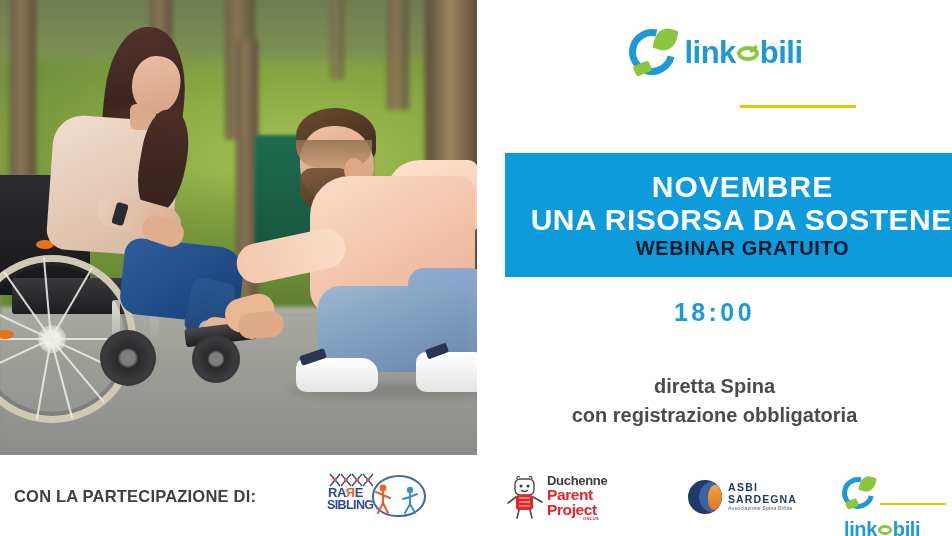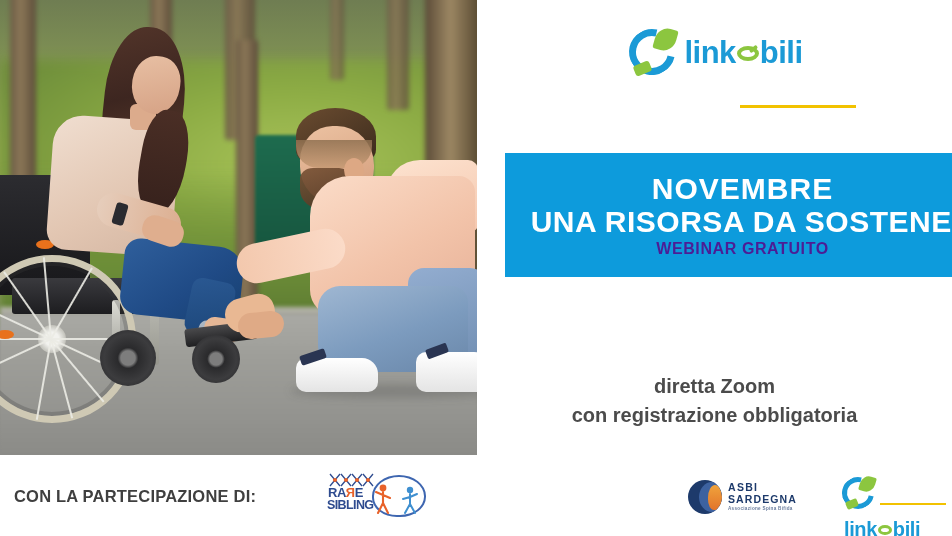--- a/index.html
+++ b/index.html
@@ -136,21 +136,21 @@
   .presenta { position:absolute; left:0; right:0; top:100px; text-align:center;
               font-size:24px; font-weight:700; color:#4b4b4b; letter-spacing:3.5px; }
 
   
   .banner { position:absolute; left:28px; top:153px; right:-477px; width:475px; height:124px;
             background:#0d9bdc; display:flex; flex-direction:column; justify-content:center; align-items:center;
             overflow:hidden; }
   .banner .l1b { font-size:30px; font-weight:700; color:#fff; letter-spacing:1px; line-height:1.1; white-space:nowrap; }
   .banner .l2b { font-size:30px; font-weight:700; color:#fff; letter-spacing:.5px; line-height:1.15;
                  white-space:nowrap; margin-left:40px; }
-  .banner .l3b { font-size:16px; font-weight:700; color:#4c1d95; letter-spacing:.6px; margin-top:0; white-space:nowrap; }
+  .banner .l3b { font-size:20px; font-weight:700; color:#0f172a; letter-spacing:.6px; margin-top:0; white-space:nowrap; }
 
   .dateline { position:absolute; left:0; right:0; top:296px; text-align:center;
               font-size:25px; font-weight:700; color:#1b9ad6; letter-spacing:3.4px; line-height:1.35; }
   .dateline .t { display:block; }
 
   .zoomline { position:absolute; left:0; right:0; top:372px; text-align:center;
               font-size:20px; font-weight:700; color:#4b4b4b; line-height:1.45; }
 
   
   .footer { position:absolute; left:0; top:455px; width:952px; height:81px; background:#fff;
@@ -302,24 +302,25 @@
     </div>
 
 
     <div class="banner">
       <div class="l1b">NOVEMBRE</div>
       <div class="l2b">UNA RISORSA DA SOSTENERE</div>
       <div class="l3b">WEBINAR GRATUITO</div>
     </div>
 
     <div class="dateline">
+      <span class="t">18:00</span>
     </div>
 
     <div class="zoomline">
-      <div>diretta Zoom</div>
+      <div>diretta Spina</div>
       <div>con registrazione obbligatoria</div>
     </div>
   </div>
 
   <div class="footer">
     <div class="foot-label">CON LA PARTECIPAZIONE DI:</div>
 
     <div class="f-logo rs">
       <svg class="dna" viewBox="0 0 46 14">
         <path d="M1 1 Q6 7 11 13 M11 1 Q6 7 1 13 M12 1 Q17 7 22 13 M22 1 Q17 7 12 13 M23 1 Q28 7 33 13 M33 1 Q28 7 23 13 M34 1 Q39 7 44 13 M44 1 Q39 7 34 13" stroke="#2e4b8f" stroke-width="1.3" fill="none"></path>
@@ -334,20 +335,37 @@
         <path d="M8 8 L8 19 M8 11 L1 8 M8 11 L15 14 M8 19 L3 29 M8 19 L13 29" stroke="#e8622a" stroke-width="2.1" fill="none" stroke-linecap="round"></path>
       </svg>
       <svg class="fig-b" viewBox="0 0 16 28">
         <circle cx="8" cy="4" r="3.2" fill="#3e8fd0"></circle>
         <path d="M8 8 L8 18 M8 11 L1 13 M8 11 L15 8 M8 18 L3 27 M8 18 L13 27" stroke="#3e8fd0" stroke-width="2" fill="none" stroke-linecap="round"></path>
       </svg>
       <div class="rare">RA<span class="rev">R</span>E</div>
       <div class="sib">SIBLING</div>
     </div>
 
+    <div class="f-logo dp">
+      <svg class="mascot" viewBox="0 0 40 44">
+        <rect x="10" y="4" width="19" height="16" rx="5" fill="#fff" stroke="#4a4a4a" stroke-width="1.4"></rect>
+        <circle cx="16" cy="11" r="1.5" fill="#3a3a3a"></circle>
+        <circle cx="23" cy="11" r="1.5" fill="#3a3a3a"></circle>
+        <path d="M16 15 Q19.5 18 23 15" stroke="#3a3a3a" stroke-width="1.3" fill="none"></path>
+        <path d="M12 4 Q12 0 15 2 M27 4 Q27 0 24 2" stroke="#4a4a4a" stroke-width="1.2" fill="none"></path>
+        <rect x="11" y="20" width="17" height="15" rx="3" fill="#e3262b"></rect>
+        <path d="M14 23 h11 M14 27 h11 M14 31 h11" stroke="#fff" stroke-width="1" opacity=".8"></path>
+        <path d="M11 22 L3 28 M28 22 L37 27" stroke="#4a4a4a" stroke-width="1.6" fill="none" stroke-linecap="round"></path>
+        <path d="M14 35 L12 43 M25 35 L27 43" stroke="#4a4a4a" stroke-width="1.6" fill="none" stroke-linecap="round"></path>
+      </svg>
+      <div class="d1">Duchenne</div>
+      <div class="d2">Parent</div>
+      <div class="d3">Project</div>
+      <div class="d4">ONLUS</div>
+    </div>
 
     <div class="f-logo as">
       <div class="mark">
         <div class="moon"></div>
         <div class="flame"></div>
       </div>
       <div class="a1">ASBI</div>
       <div class="a2">SARDEGNA</div>
       <div class="a3">Associazione Spina Bifida</div>
     </div>

